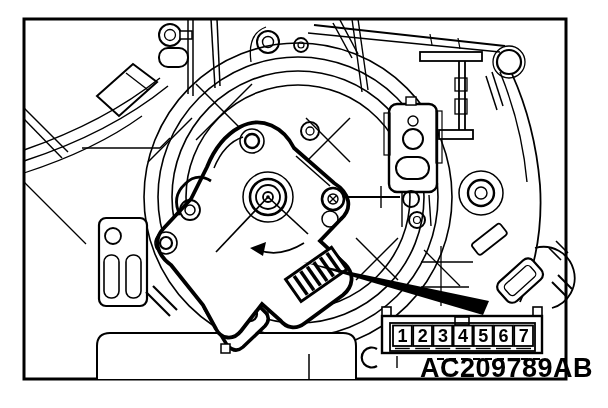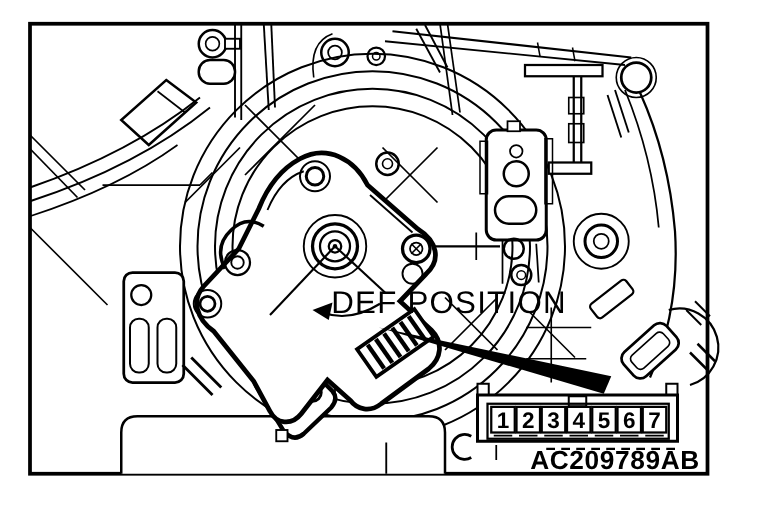--- a/index.html
+++ b/index.html
@@ -13,21 +13,21 @@
     white-space:nowrap;line-height:25px;color:#000;
   }
   .lbl-face{left:54px;top:259px;}
   .lbl-def{left:265px;top:230px;}
   .pin-num{
     position:absolute;top:326px;width:19px;height:20px;line-height:20px;
     text-align:center;font-size:18px;font-weight:700;color:#000;
   }
   .fig-code{
     position:absolute;left:420px;top:358px;width:144px;text-align:center;
-    font-size:21px;font-weight:700;letter-spacing:0.5px;line-height:21px;color:#000;
+    font-size:27px;font-weight:700;letter-spacing:0.5px;line-height:21px;color:#000;
   }
   
   .ink{stroke:#000;fill:none;}
 </style>
 </head>
 <body>
 
 <div class="stage">
 
   <svg width="608" height="408" viewBox="0 0 608 408">
@@ -227,21 +227,20 @@
       <line x1="435.4" y1="348.5" x2="450.2" y2="348.5" stroke-width="1.4"></line>
       <line x1="455.6" y1="348.5" x2="470.4" y2="348.5" stroke-width="1.4"></line>
       <line x1="475.8" y1="348.5" x2="490.6" y2="348.5" stroke-width="1.4"></line>
       <line x1="496" y1="348.5" x2="510.8" y2="348.5" stroke-width="1.4"></line>
       <line x1="516.2" y1="348.5" x2="531" y2="348.5" stroke-width="1.4"></line>
       <line x1="397" y1="356" x2="397" y2="368" stroke-width="1.4"></line>
       <line x1="437" y1="359" x2="541" y2="359" stroke-width="1.8" stroke-dasharray="7 5"></line>
     </g>
   </svg>
 
-  <div class="lbl lbl-def">DEF POSITION</div>
 
   <div>
     <span class="pin-num" style="left:393px">1</span>
     <span class="pin-num" style="left:413.2px">2</span>
     <span class="pin-num" style="left:433.4px">3</span>
     <span class="pin-num" style="left:453.6px">4</span>
     <span class="pin-num" style="left:473.8px">5</span>
     <span class="pin-num" style="left:494px">6</span>
     <span class="pin-num" style="left:514.2px">7</span>
   </div>

